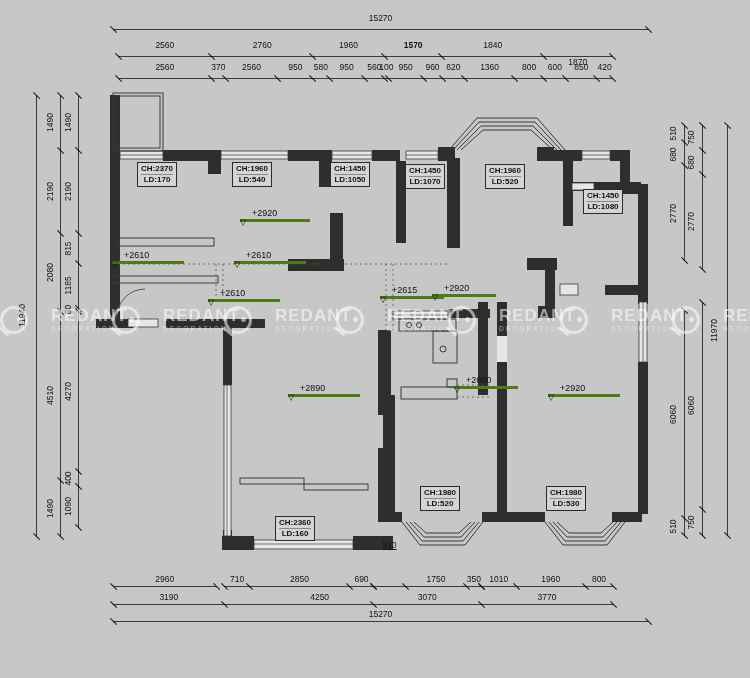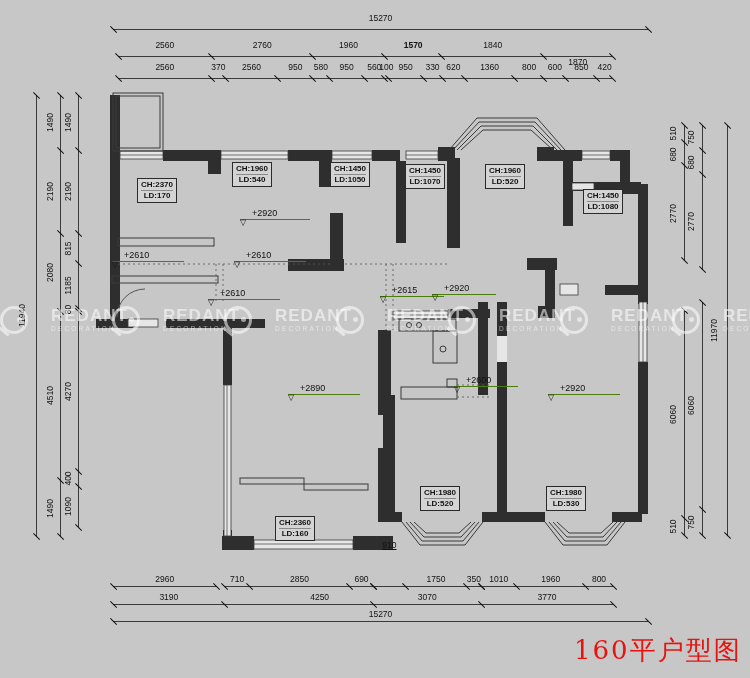--- a/index.html
+++ b/index.html
@@ -6,21 +6,21 @@
   #stage{position:relative;width:750px;height:678px;background:#c7c7c7;overflow:hidden;
          font-family:"Liberation Sans",sans-serif;}
   svg{position:absolute;left:0;top:0;}
   .dim-text{position:absolute;font-size:8.5px;color:#111;text-align:center;white-space:nowrap;line-height:11px;}
   .dim-line-h{position:absolute;height:1px;background:#3a3a3a;}
   .dim-line-v{position:absolute;width:1px;background:#3a3a3a;}
   .tick{position:absolute;width:9px;height:1.2px;background:#111;transform:rotate(45deg);}
   .roomlabel{position:absolute;border:1px solid #2a2a2a;background:#d4d4d4;color:#111;
              font-size:8px;font-weight:bold;line-height:10px;text-align:center;padding:1px 3px;white-space:nowrap;}
   .roomlabel .ld{border-top:1px solid #8a8a8a;}
-  .elev{position:absolute;border-bottom:1px solid #4d7c0f;}
+  .elev{position:absolute;border-bottom:3px solid #4d7c0f;}
   .elev .et{display:block;font-size:9px;color:#111;padding:0 2px 1px 12px;white-space:nowrap;}
   .elev .tri{position:absolute;left:0;bottom:-8px;font-size:8px;line-height:8px;color:#111;}
   .wm{position:absolute;display:flex;align-items:center;gap:23px;color:rgba(255,255,255,0.55);}
   .wm-logo{width:22px;height:22px;border:3px solid rgba(255,255,255,0.55);border-radius:50%;position:relative;flex:none;}
   .wm-dot{position:absolute;right:3px;top:8px;width:5px;height:5px;border-radius:50%;background:rgba(255,255,255,0.55);}
   .wm-tail{position:absolute;left:-5px;bottom:-2px;width:12px;height:3px;background:rgba(255,255,255,0.55);transform:rotate(40deg);}
   .wm-txt{display:flex;flex-direction:column;line-height:1;}
   .wm-name{font-size:17px;font-weight:bold;letter-spacing:1px;}
   .wm-sub{font-size:6.5px;letter-spacing:2.2px;margin-top:2px;}
   .title{position:absolute;left:574px;top:633px;font-family:"DejaVu Serif","Liberation Serif",serif;
@@ -149,21 +149,20 @@
       <line x1="345" y1="264" x2="447" y2="264"></line>
       <line x1="216" y1="264" x2="216" y2="302"></line>
       <line x1="223" y1="264" x2="223" y2="302"></line>
       <line x1="386" y1="264" x2="386" y2="330"></line>
       <line x1="393" y1="264" x2="393" y2="330"></line>
       <line x1="457" y1="385" x2="490" y2="385"></line>
       <line x1="457" y1="397" x2="490" y2="397"></line>
     </g>
   </svg>
 
-  <div class="title" style="color: rgb(232, 18, 14);">160平户型图</div>
 
 <div class="dim-line-h" style="left: 113px; top: 29px; width: 535px;"></div>
     <div class="tick" style="left: 108.5px; top: 28.5px;"></div>
     <div class="dim-text" style="left: 350.5px; top: 13px; width: 60px;">15270</div>
     <div class="tick" style="left: 643.5px; top: 28.5px;"></div>
     <div class="dim-line-h" style="left: 118px; top: 56px; width: 494px;"></div>
     <div class="tick" style="left: 113.5px; top: 55.5px;"></div>
     <div class="dim-text" style="left: 134.85px; top: 40px; width: 60px;">2560</div>
     <div class="tick" style="left: 207.2px; top: 55.5px;"></div>
     <div class="dim-text" style="left: 232.2px; top: 40px; width: 60px;">2760</div>
@@ -189,21 +188,21 @@
     <div class="dim-text" style="left: 290.95px; top: 62px; width: 60px;">580</div>
     <div class="tick" style="left: 324.7px; top: 77.5px;"></div>
     <div class="dim-text" style="left: 316.6px; top: 62px; width: 60px;">950</div>
     <div class="tick" style="left: 359.5px; top: 77.5px;"></div>
     <div class="dim-text" style="left: 344.25px; top: 62px; width: 60px;">560</div>
     <div class="tick" style="left: 380px; top: 77.5px;"></div>
     <div class="dim-text" style="left: 356.35px; top: 62px; width: 60px;">100</div>
     <div class="tick" style="left: 383.7px; top: 77.5px;"></div>
     <div class="dim-text" style="left: 375.6px; top: 62px; width: 60px;">950</div>
     <div class="tick" style="left: 418.5px; top: 77.5px;"></div>
-    <div class="dim-text" style="left: 402.5px; top: 62px; width: 60px;">330</div>
+    <div class="dim-text" style="left: 402.5px; top: 62px; width: 60px;">960</div>
     <div class="tick" style="left: 437.5px; top: 77.5px;"></div>
     <div class="dim-text" style="left: 423.35px; top: 62px; width: 60px;">620</div>
     <div class="tick" style="left: 460.2px; top: 77.5px;"></div>
     <div class="dim-text" style="left: 459.6px; top: 62px; width: 60px;">1360</div>
     <div class="tick" style="left: 510px; top: 77.5px;"></div>
     <div class="dim-text" style="left: 499.15px; top: 62px; width: 60px;">800</div>
     <div class="tick" style="left: 539.3px; top: 77.5px;"></div>
     <div class="dim-text" style="left: 524.8px; top: 62px; width: 60px;">600</div>
     <div class="tick" style="left: 561.3px; top: 77.5px;"></div>
     <div class="dim-text" style="left: 551.35px; top: 62px; width: 60px;">850</div>
@@ -311,21 +310,21 @@
     <div class="dim-line-v" style="left: 702px; top: 302px; height: 233.6px;"></div>
     <div class="tick" style="left: 697.5px; top: 301.5px;"></div>
     <div class="dim-text" style="left: 661px; top: 400.45px; width: 60px; transform: rotate(-90deg);">6060</div>
     <div class="tick" style="left: 697.5px; top: 509.4px;"></div>
     <div class="dim-text" style="left: 661px; top: 517.25px; width: 60px; transform: rotate(-90deg);">750</div>
     <div class="tick" style="left: 697.5px; top: 535.1px;"></div>
     <div class="dim-line-v" style="left: 727px; top: 125px; height: 410.6px;"></div>
     <div class="tick" style="left: 722.5px; top: 124.5px;"></div>
     <div class="dim-text" style="left: 684px; top: 324.8px; width: 60px; transform: rotate(-90deg);">11970</div>
     <div class="tick" style="left: 722.5px; top: 535.1px;"></div>
-    <div class="roomlabel" style="left: 137px; top: 162px; margin-top: 16px;">
+    <div class="roomlabel" style="left: 137px; top: 162px;">
       <div>CH:2370</div>
       <div class="ld">LD:170</div>
     </div>
     <div class="roomlabel" style="left: 232px; top: 162px;">
       <div>CH:1960</div>
       <div class="ld">LD:540</div>
     </div>
     <div class="roomlabel" style="left: 330px; top: 162px;">
       <div>CH:1450</div>
       <div class="ld">LD:1050</div>

